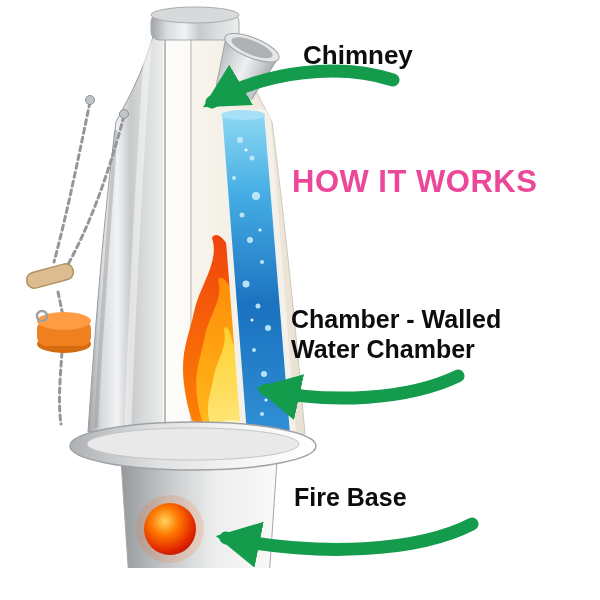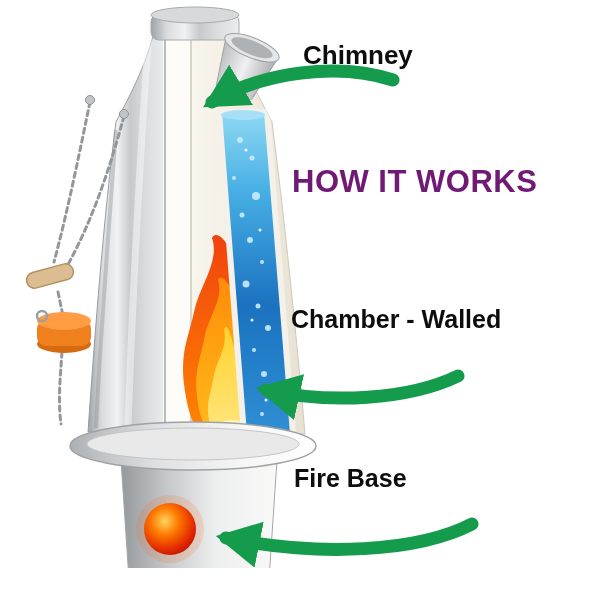--- a/index.html
+++ b/index.html
@@ -5,24 +5,24 @@
   html,body{margin:0;padding:0;background:#ffffff;}
   .stage{
     position:relative;width:600px;height:568px;background:#ffffff;
     overflow:hidden;font-family:"Liberation Sans",sans-serif;
   }
   .stage svg{position:absolute;left:0;top:0;}
   .lbl{position:absolute;font-weight:700;color:#0d0d0d;white-space:nowrap;}
   #lbl-chimney{left:303px;top:40px;font-size:26px;}
   #main-title{
     position:absolute;left:292px;top:164px;font-size:31px;font-weight:700;
-    color:#701a75;letter-spacing:0.5px;white-space:nowrap;
+    color:#ec4899;letter-spacing:0.5px;white-space:nowrap;
   }
   #lbl-water{left:291px;top:304px;font-size:25px;line-height:30px;}
-  #lbl-fire{left:294px;top:464px;font-size:25px;}
+  #lbl-fire{left:294px;top:483px;font-size:25px;}
 </style>
 </head>
 <body>
 
 <div class="stage">
 
   <svg width="600" height="600" viewBox="0 0 600 600">
     <defs>
       <linearGradient id="metalBody" x1="0" y1="0" x2="1" y2="0">
         <stop offset="0" stop-color="#9fa3a6"></stop>
@@ -186,17 +186,18 @@
       <path d="M472 524 C418 552 320 557 226 538" marker-end="url(#ah)"></path>
     </g>
   </svg>
 
   <div class="lbl" id="lbl-chimney">Chimney</div>
 
   <div id="main-title">HOW IT WORKS</div>
 
   <div class="lbl" id="lbl-water">
     <div>Chamber - Walled</div>
+    <div>Water Chamber</div>
   </div>
 
   <div class="lbl" id="lbl-fire">Fire Base</div>
 
 </div>
 
 </body></html>

